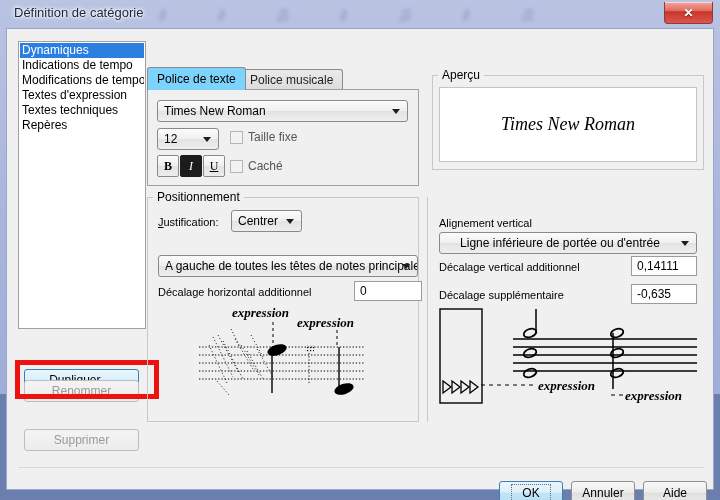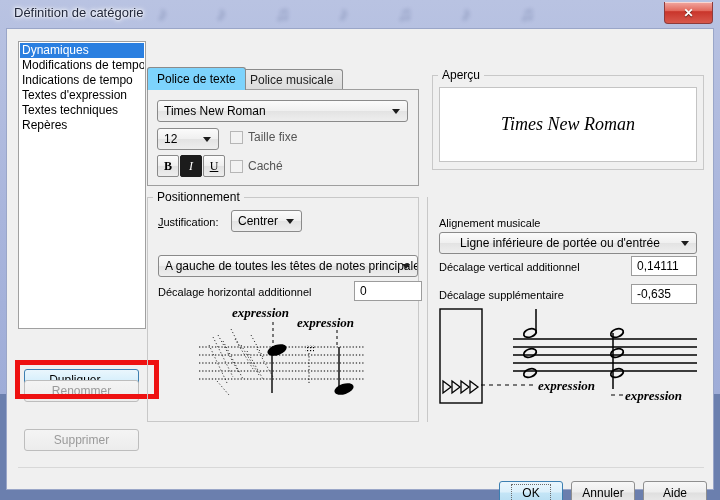--- a/index.html
+++ b/index.html
@@ -197,22 +197,22 @@
   <div id="titlebar">
     <div id="title-notes">♪ ♪ ♫ ♪ ♫ ♪ ♫</div>
     <div id="title-text">Définition de catégorie</div>
     <div id="close-btn">✕</div>
   </div>
 
   <div id="client">
 
     <div id="category-list">
       <div class="list-item selected">Dynamiques</div>
+      <div class="list-item">Indications de tempo</div>
       <div class="list-item">Modifications de tempo</div>
-      <div class="list-item">Indications de tempo</div>
       <div class="list-item">Textes d'expression</div>
       <div class="list-item">Textes techniques</div>
       <div class="list-item">Repères</div>
     </div>
 
     <div class="lbtn hover" id="btn-dupliquer">Dupliquer ...</div>
     <div class="lbtn disabled" id="btn-renommer">Renommer</div>
     <div class="lbtn disabled" id="btn-supprimer">Supprimer</div>
     <div id="red-box"></div>
 
@@ -315,21 +315,21 @@
 
         <line x1="152" y1="42" x2="152" y2="82" stroke="#000" stroke-width="1.4"></line>
         <ellipse cx="157" cy="84" rx="10" ry="5.2" fill="#000" transform="rotate(-18 157 84)"></ellipse>
         <line x1="150" y1="40" x2="150" y2="22" stroke="#000" stroke-width="1" stroke-dasharray="3 3"></line>
         <text x="110" y="22" class="expr">expression</text>
       </svg>
     </div>
 
     <div id="vsep"></div>
 
-    <div class="lab" style="left:432px;top:188px;">Alignement musicale</div>
+    <div class="lab" style="left:432px;top:188px;">Alignement vertical</div>
     <div class="combo" style="left:432px;top:203px;width:258px;justify-content:center;">
       <span>Ligne inférieure de portée ou d'entrée</span>
       <span class="arrow"></span>
     </div>
 
     <div class="lab" style="left:432px;top:232px;">Décalage vertical additionnel</div>
     <div class="textbox" style="left:624px;top:227px;width:66px;">
       <span>0,14111</span>
     </div>
 

